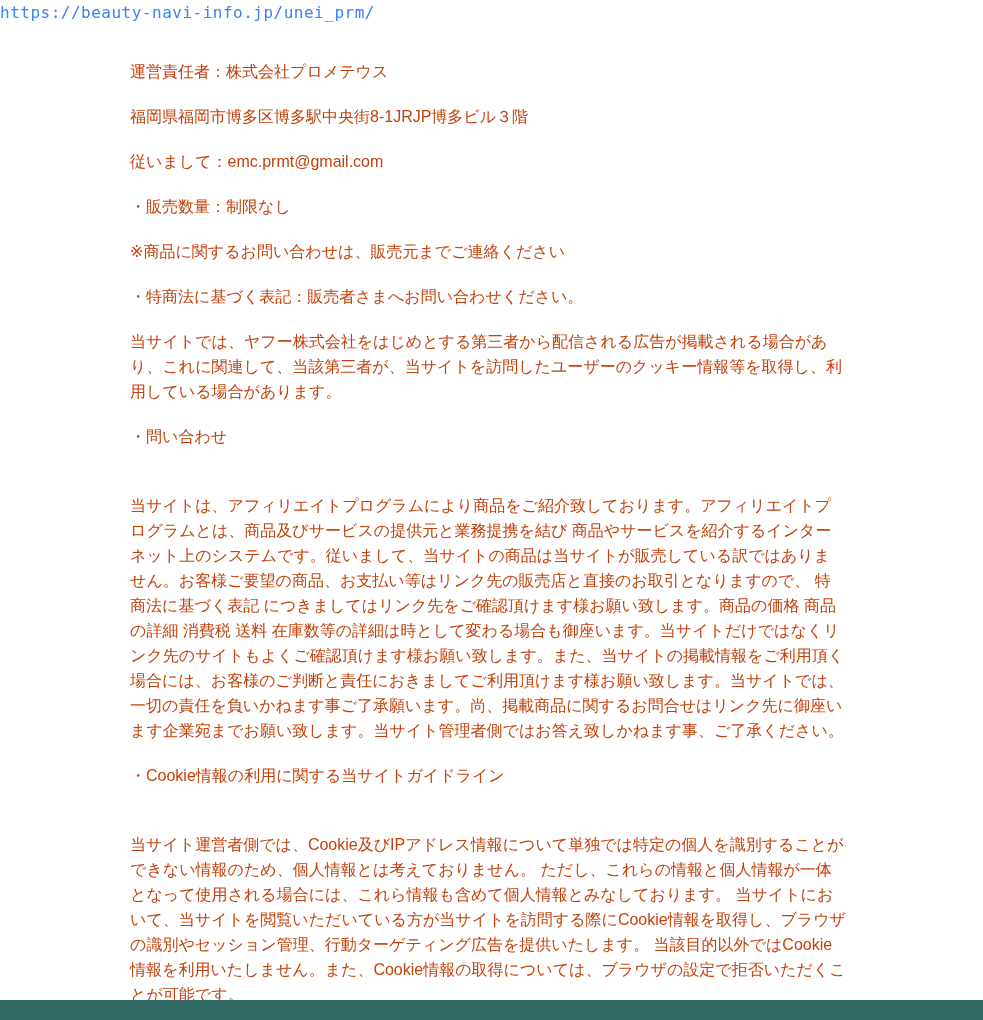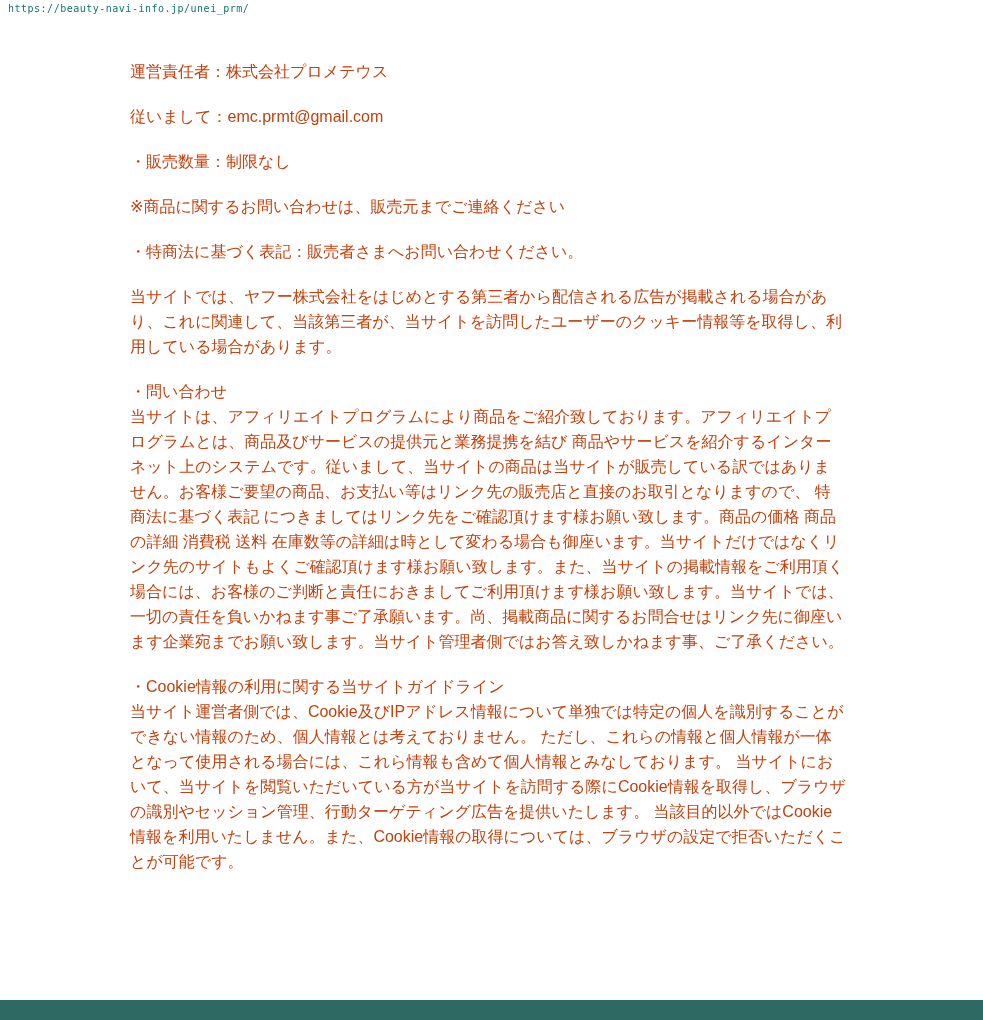--- a/index.html
+++ b/index.html
@@ -10,25 +10,25 @@
     width: 983px;
     height: 1020px;
     background: #ffffff;
     position: relative;
     overflow: hidden;
     font-family: "Liberation Sans", "DejaVu Sans", sans-serif;
   }
   .url-bar {
     position: absolute;
     top: 3px;
-    left: 8px;
+    left: 0;
     font-family: "DejaVu Sans Mono", "Liberation Mono", monospace;
-    font-size: 10px;
+    font-size: 16px;
     letter-spacing: 0.5px;
-    color: #0f766e;
+    color: #3b82f6;
     white-space: nowrap;
   }
   .content {
     position: absolute;
     top: 59px;
     left: 130px;
     width: 716px;
     font-size: 16px;
     line-height: 25px;
     color: #3d3d3d;
@@ -36,38 +36,40 @@
     word-break: break-word;
   }
   .content p {
     margin: 20px 0;
   }
   .content p:first-child {
     margin-top: 0;
   }
   .section-body {
     display: block;
+    margin-top: 44px;
   }
   .footer-band {
     position: absolute;
     left: 0;
     bottom: 0;
     width: 983px;
     height: 20px;
     background: #2e6963;
   }
 </style>
 </head>
 <body style="background: rgb(255, 255, 255);">
 
 <div class="url-bar">https://beauty-navi-info.jp/unei_prm/</div>
 
 <div class="content" style="color: #c2410c;">
   <p>運営責任者：株式会社プロメテウス</p>
 
+  <p>福岡県福岡市博多区博多駅中央街8-1JRJP博多ビル３階</p>
 
   <p>従いまして：emc.prmt@gmail.com</p>
 
   <p>・販売数量：制限なし</p>
 
   <p>※商品に関するお問い合わせは、販売元までご連絡ください</p>
 
   <p>・特商法に基づく表記：販売者さまへお問い合わせください。</p>
 
   <p>当サイトでは、ヤフー株式会社をはじめとする第三者から配信される広告が掲載される場合があり、これに関連して、当該第三者が、当サイトを訪問したユーザーのクッキー情報等を取得し、利用している場合があります。</p>

